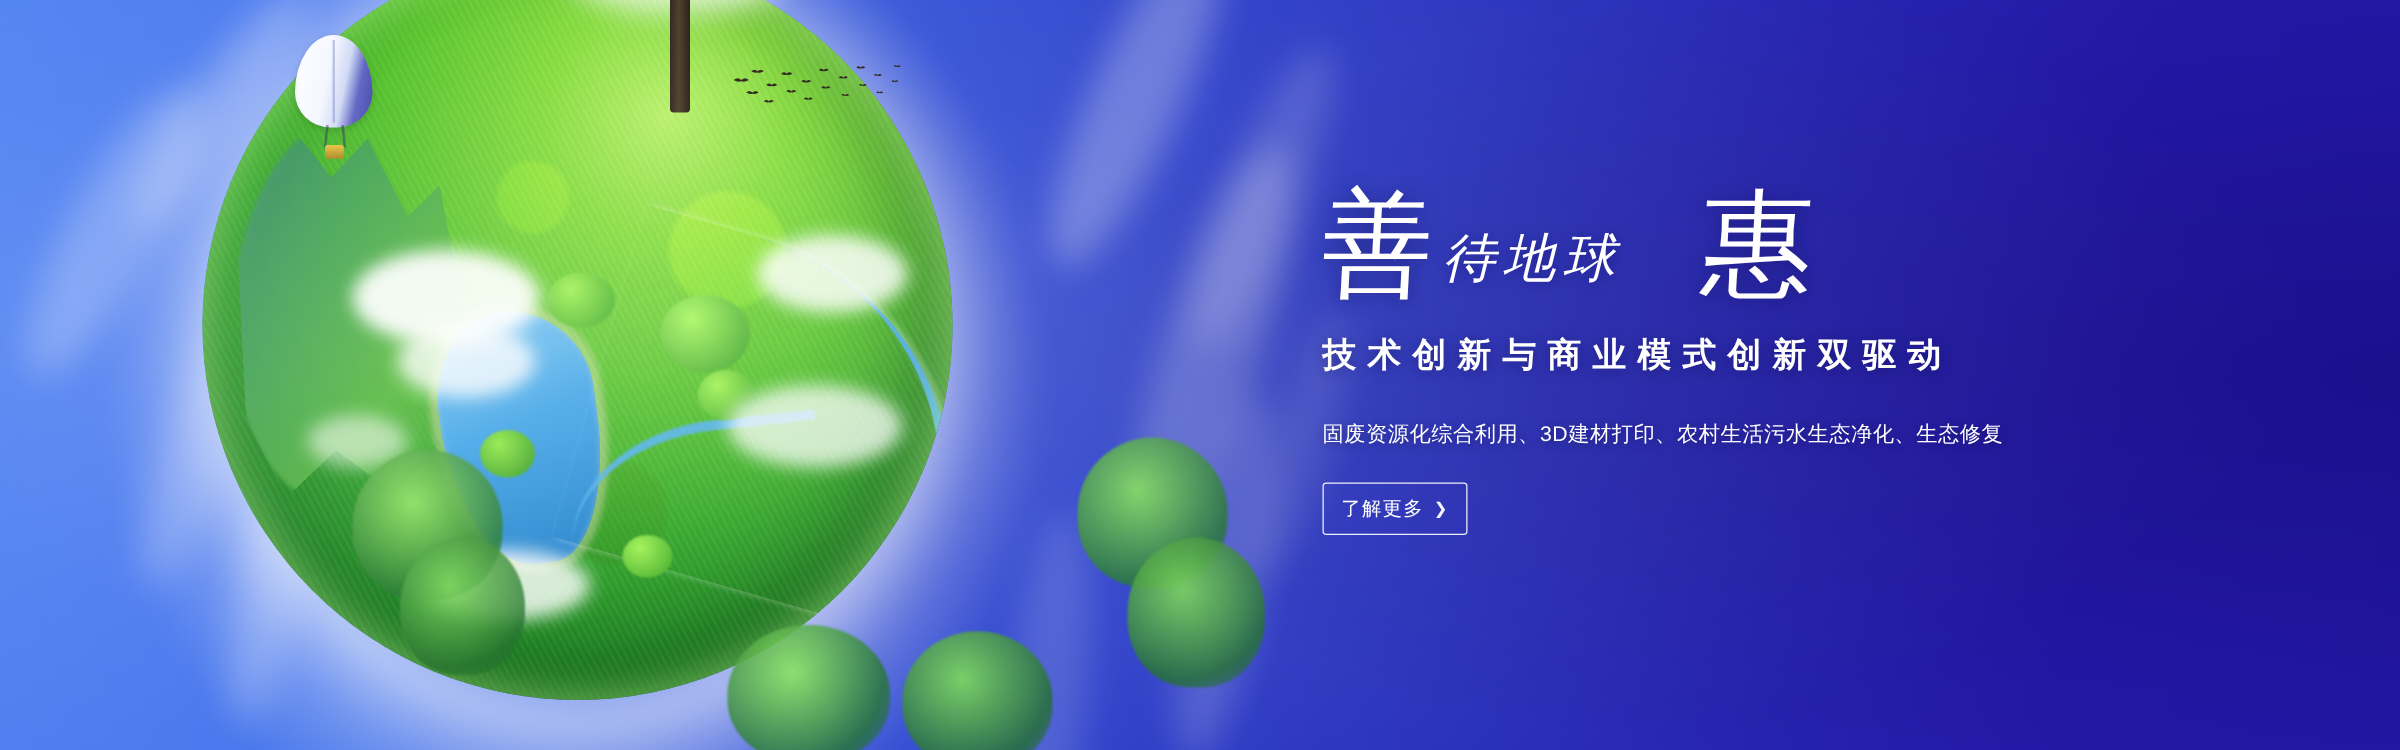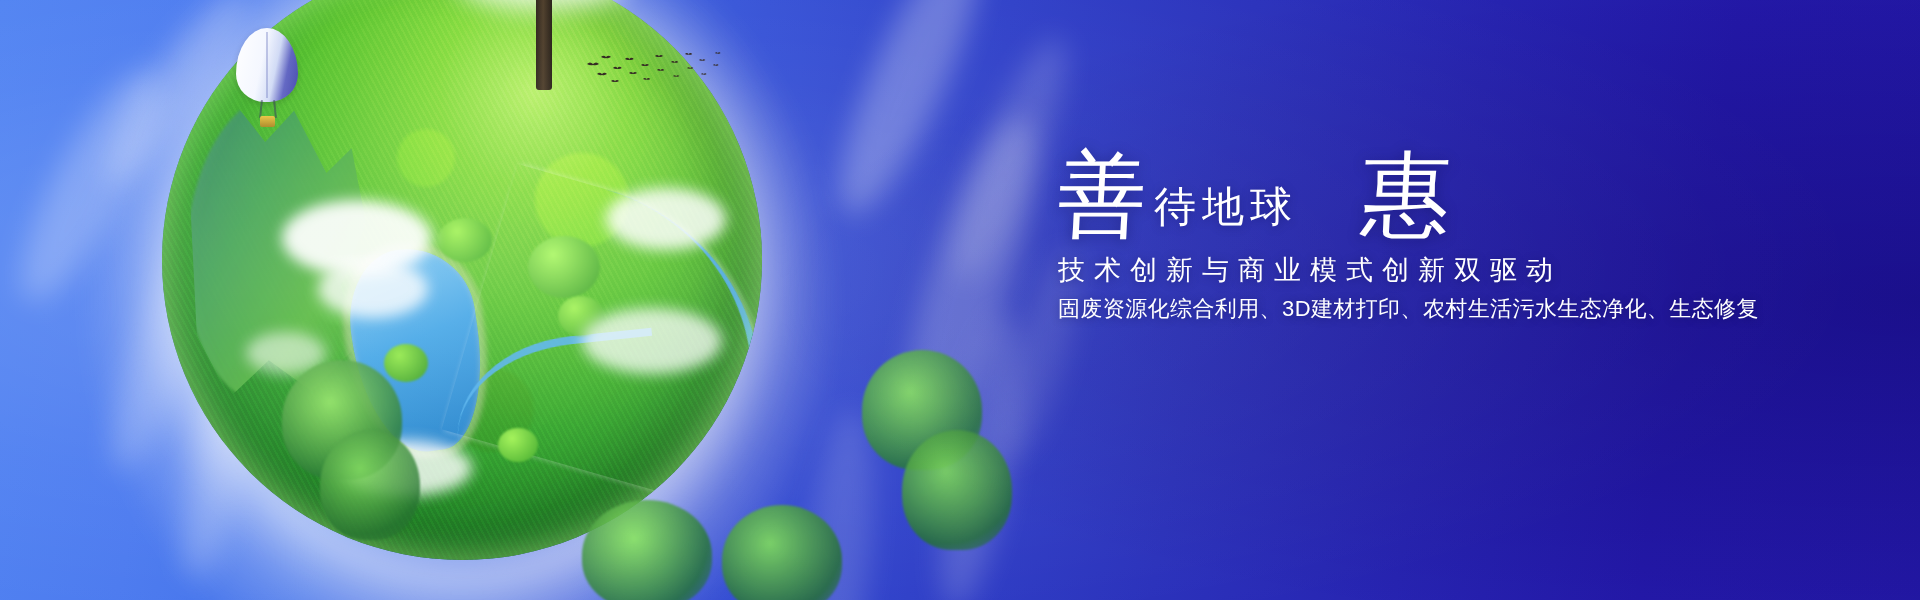--- a/index.html
+++ b/index.html
@@ -224,35 +224,36 @@
     letter-spacing:0;
     transform:skewX(-3deg) scaleY(1.04);
     text-shadow:0 2px 14px rgba(10,10,60,.4);
   }
   .hl-sm{
     font-family:"DejaVu Serif","Liberation Serif",serif;
     font-size:42px; line-height:1;
     font-weight:400;
     letter-spacing:6px;
     padding:0 0 8px 8px;
+    font-style:italic;
   }
   .hl-gap{ width:64px; }
 
   .subtitle{
-    margin-top:18px;
+    margin-top:32px;
     font-size:27px;
     letter-spacing:9px;
-    font-weight:400;
+    font-weight:700;
     line-height:1.2;
     white-space:nowrap;
     text-shadow:0 1px 10px rgba(10,10,60,.4);
   }
   .services{
-    margin-top:8px;
-    font-size:22px;
+    margin-top:36px;
+    font-size:17px;
     letter-spacing:.4px;
     line-height:1.4;
     white-space:nowrap;
     text-shadow:0 1px 8px rgba(10,10,60,.4);
   }
   .cta{
     display:inline-flex;
     align-items:center; justify-content:center;
     gap:8px;
     margin-top:26px;
@@ -362,15 +363,19 @@
       <span class="hl-big">善</span>
       <span class="hl-sm">待地球</span>
       <span class="hl-gap"></span>
       <span class="hl-big">惠</span>
     </div>
 
     <div class="subtitle">技术创新与商业模式创新双驱动</div>
 
     <div class="services">固废资源化综合利用、3D建材打印、农村生活污水生态净化、生态修复</div>
 
+    <button class="cta">
+      <span>了解更多</span>
+      <span class="chev">❯</span>
+    </button>
 
   </div>
 </div>
 
 </body></html>

